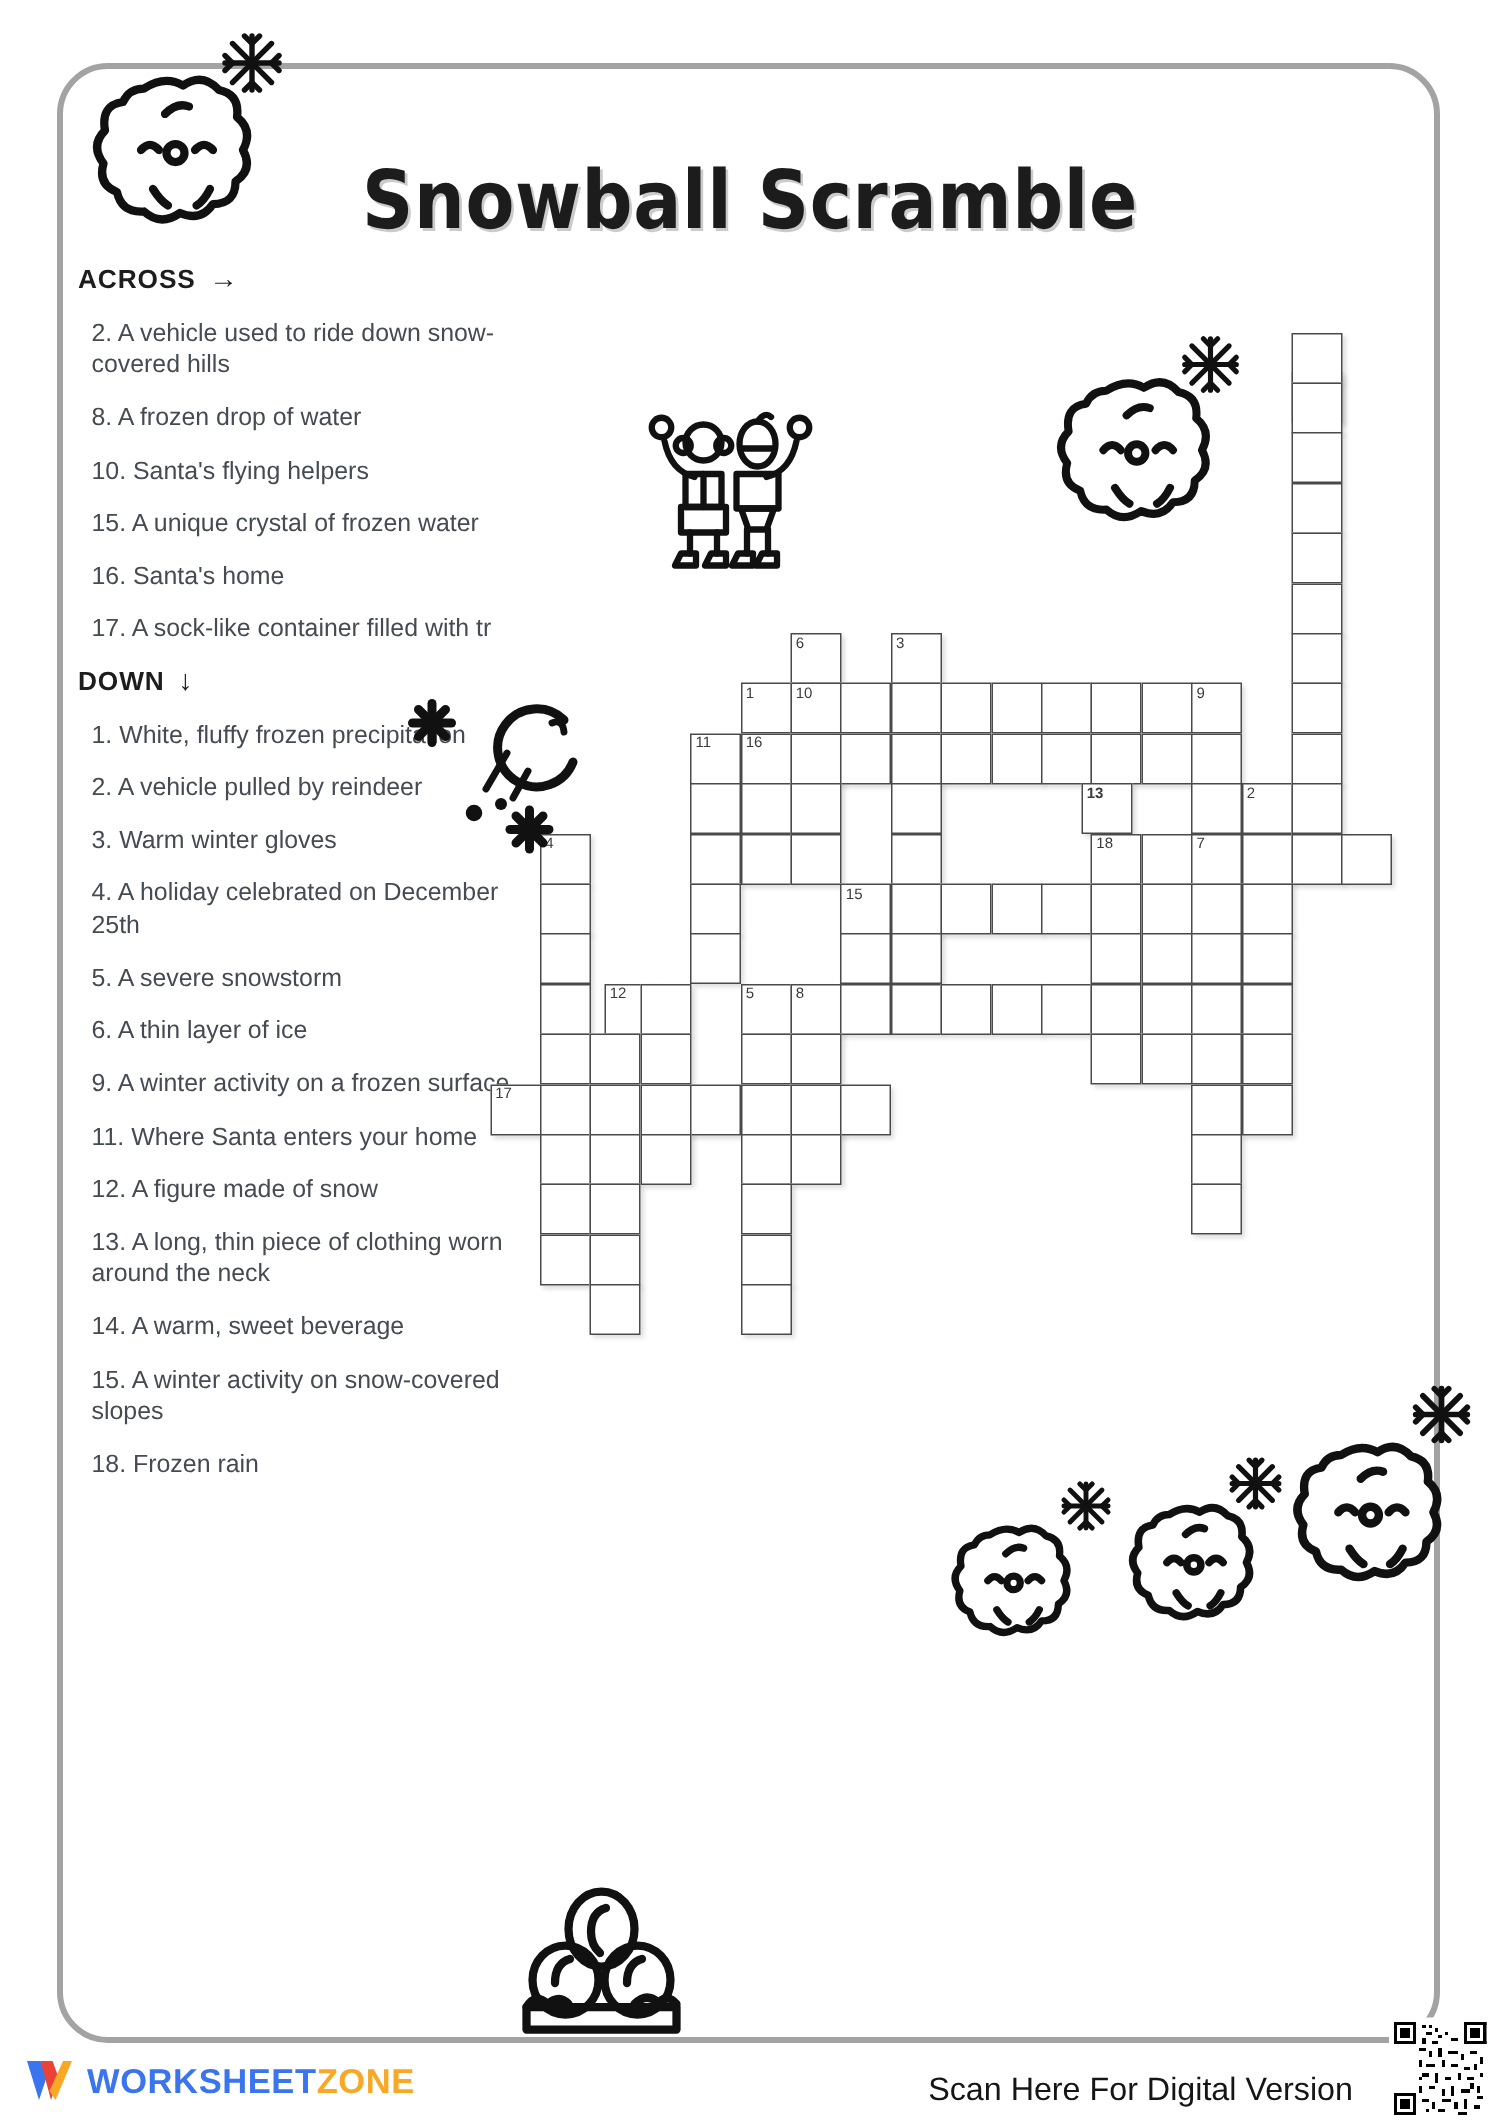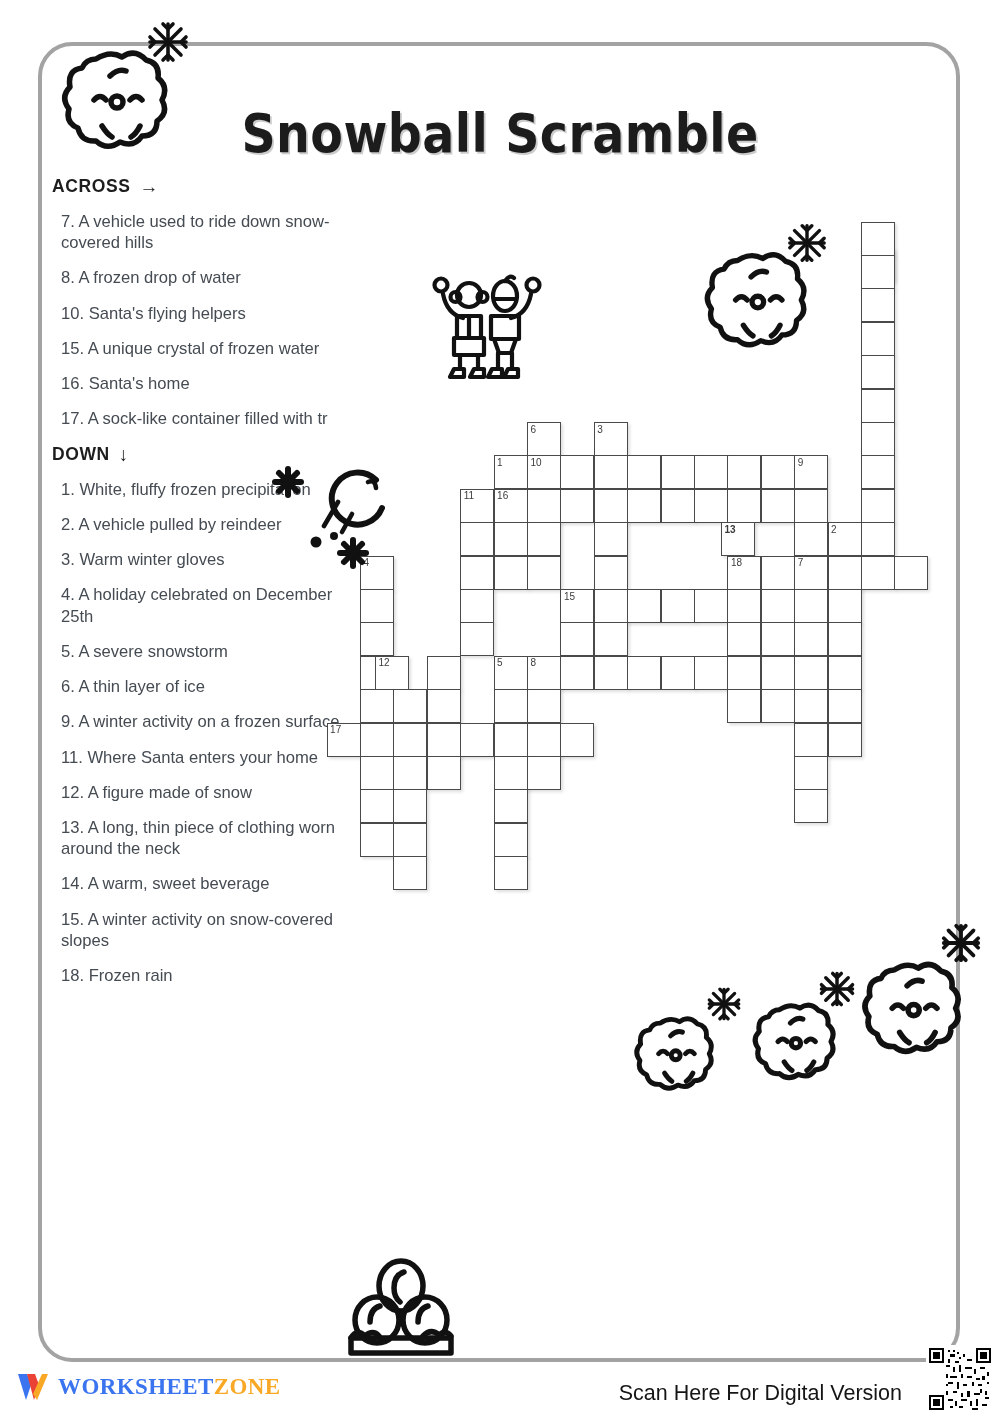--- a/index.html
+++ b/index.html
@@ -113,21 +113,20 @@
     left: 16px;
     top: 1372px;
     display: flex;
     align-items: center;
     gap: 8px;
   }
   .logo-text {
     font-size: 23px;
     font-weight: 700;
     letter-spacing: 0.4px;
-    font-family: Liberation Serif, serif;
   }
   .logo-text .ws { color: #3b74ef; }
   .logo-text .zn { color: #f9a825; }
 
   .scan-text {
     position: absolute;
     right: 98px;
     top: 1381px;
     font-size: 21.5px;
     color: #151515;
@@ -153,21 +152,21 @@
 
   <div class="title">Snowball Scramble</div>
 
   <div class="clue-col">
 
     <div class="sec-head">
       <span>ACROSS</span>
       <span class="arrow">→</span>
     </div>
     <div id="across-list">
-        <p class="clue">7. A vehicle used to ride down snow-covered hills</p>
+        <p class="clue">2. A vehicle used to ride down snow-covered hills</p>
         <p class="clue">8. A frozen drop of water</p>
         <p class="clue">10. Santa's flying helpers</p>
         <p class="clue">15. A unique crystal of frozen water</p>
         <p class="clue">16. Santa's home</p>
         <p class="clue">17. A sock-like container filled with tr</p>
       </div>
 
     <div class="sec-head down-head">
       <span>DOWN</span>
       <span class="arrow">↓</span>
@@ -284,21 +283,21 @@
       <div class="cell" style="left: 827.6px; top: 589px;"></div>
       <div class="cell" style="left: 360px; top: 622.4px;"></div>
       <div class="cell" style="left: 460.2px; top: 622.4px;"></div>
       <div class="cell" style="left: 560.4px; top: 622.4px;"></div>
       <div class="cell" style="left: 593.8px; top: 622.4px;"></div>
       <div class="cell" style="left: 727.4px; top: 622.4px;"></div>
       <div class="cell" style="left: 760.8px; top: 622.4px;"></div>
       <div class="cell" style="left: 794.2px; top: 622.4px;"></div>
       <div class="cell" style="left: 827.6px; top: 622.4px;"></div>
       <div class="cell" style="left: 360px; top: 655.8px;"></div>
-      <div class="cell" style="left: 375px; top: 655.8px;">
+      <div class="cell" style="left: 403px; top: 655.8px;">
         <span class="num">12</span>
       </div>
       <div class="cell" style="left: 426.8px; top: 655.8px;"></div>
       <div class="cell" style="left: 493.6px; top: 655.8px;">
         <span class="num">5</span>
       </div>
       <div class="cell" style="left: 527px; top: 655.8px;">
         <span class="num">8</span>
       </div>
       <div class="cell" style="left: 560.4px; top: 655.8px;"></div>

